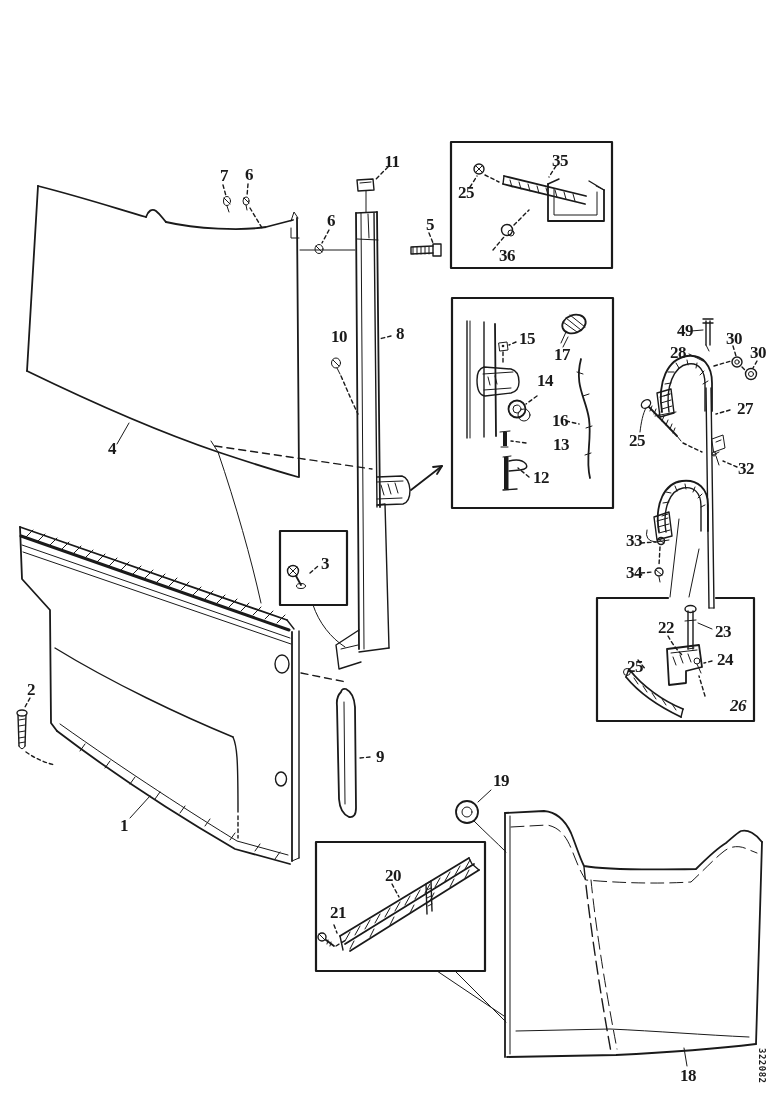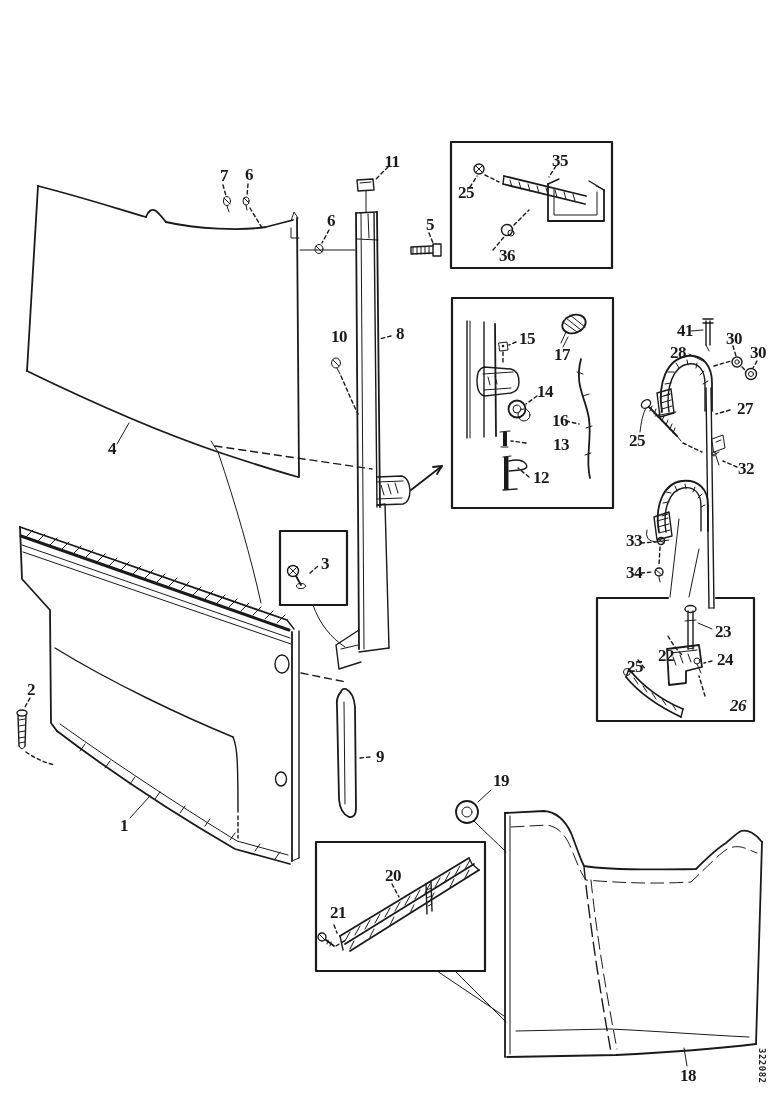--- a/index.html
+++ b/index.html
@@ -336,34 +336,34 @@
       <span class="callout" style="left: 430px; top: 225px;">5</span>
       <span class="callout" style="left: 560px; top: 161px;">35</span>
       <span class="callout" style="left: 466px; top: 193px;">25</span>
       <span class="callout" style="left: 491px; top: 256px; margin-left: 16px;">36</span>
       <span class="callout" style="left: 339px; top: 337px;">10</span>
       <span class="callout" style="left: 400px; top: 334px;">8</span>
       <span class="callout" style="left: 112px; top: 449px;">4</span>
       <span class="callout" style="left: 325px; top: 564px;">3</span>
       <span class="callout" style="left: 527px; top: 339px;">15</span>
       <span class="callout" style="left: 562px; top: 355px;">17</span>
-      <span class="callout" style="left: 545px; top: 392px;">14</span>
+      <span class="callout" style="left: 545px; top: 381px;">14</span>
       <span class="callout" style="left: 560px; top: 421px;">16</span>
       <span class="callout" style="left: 539px; top: 445px; margin-left: 22px;">13</span>
       <span class="callout" style="left: 541px; top: 478px;">12</span>
-      <span class="callout" style="left: 685px; top: 331px;">41</span>
+      <span class="callout" style="left: 685px; top: 331px;">49</span>
       <span class="callout" style="left: 734px; top: 339px;">30</span>
       <span class="callout" style="left: 678px; top: 353px;">28</span>
       <span class="callout" style="left: 758px; top: 353px;">30</span>
       <span class="callout" style="left: 737px; top: 409px; margin-left: 8px;">27</span>
       <span class="callout" style="left: 637px; top: 441px;">25</span>
       <span class="callout" style="left: 746px; top: 469px;">32</span>
       <span class="callout" style="left: 634px; top: 541px;">33</span>
       <span class="callout" style="left: 634px; top: 573px;">34</span>
-      <span class="callout" style="left: 666px; top: 628px; margin-top: 28px;">22</span>
+      <span class="callout" style="left: 666px; top: 628px;">22</span>
       <span class="callout" style="left: 723px; top: 632px;">23</span>
       <span class="callout" style="left: 635px; top: 651px; margin-top: 16px;">25</span>
       <span class="callout" style="left: 725px; top: 660px;">24</span>
       <span class="callout" style="left: 738px; top: 706px; font-style: italic;">26</span>
       <span class="callout" style="left: 31px; top: 690px;">2</span>
       <span class="callout" style="left: 124px; top: 826px;">1</span>
       <span class="callout" style="left: 380px; top: 757px;">9</span>
       <span class="callout" style="left: 477px; top: 781px; margin-left: 24px;">19</span>
       <span class="callout" style="left: 393px; top: 876px;">20</span>
       <span class="callout" style="left: 338px; top: 913px;">21</span>

